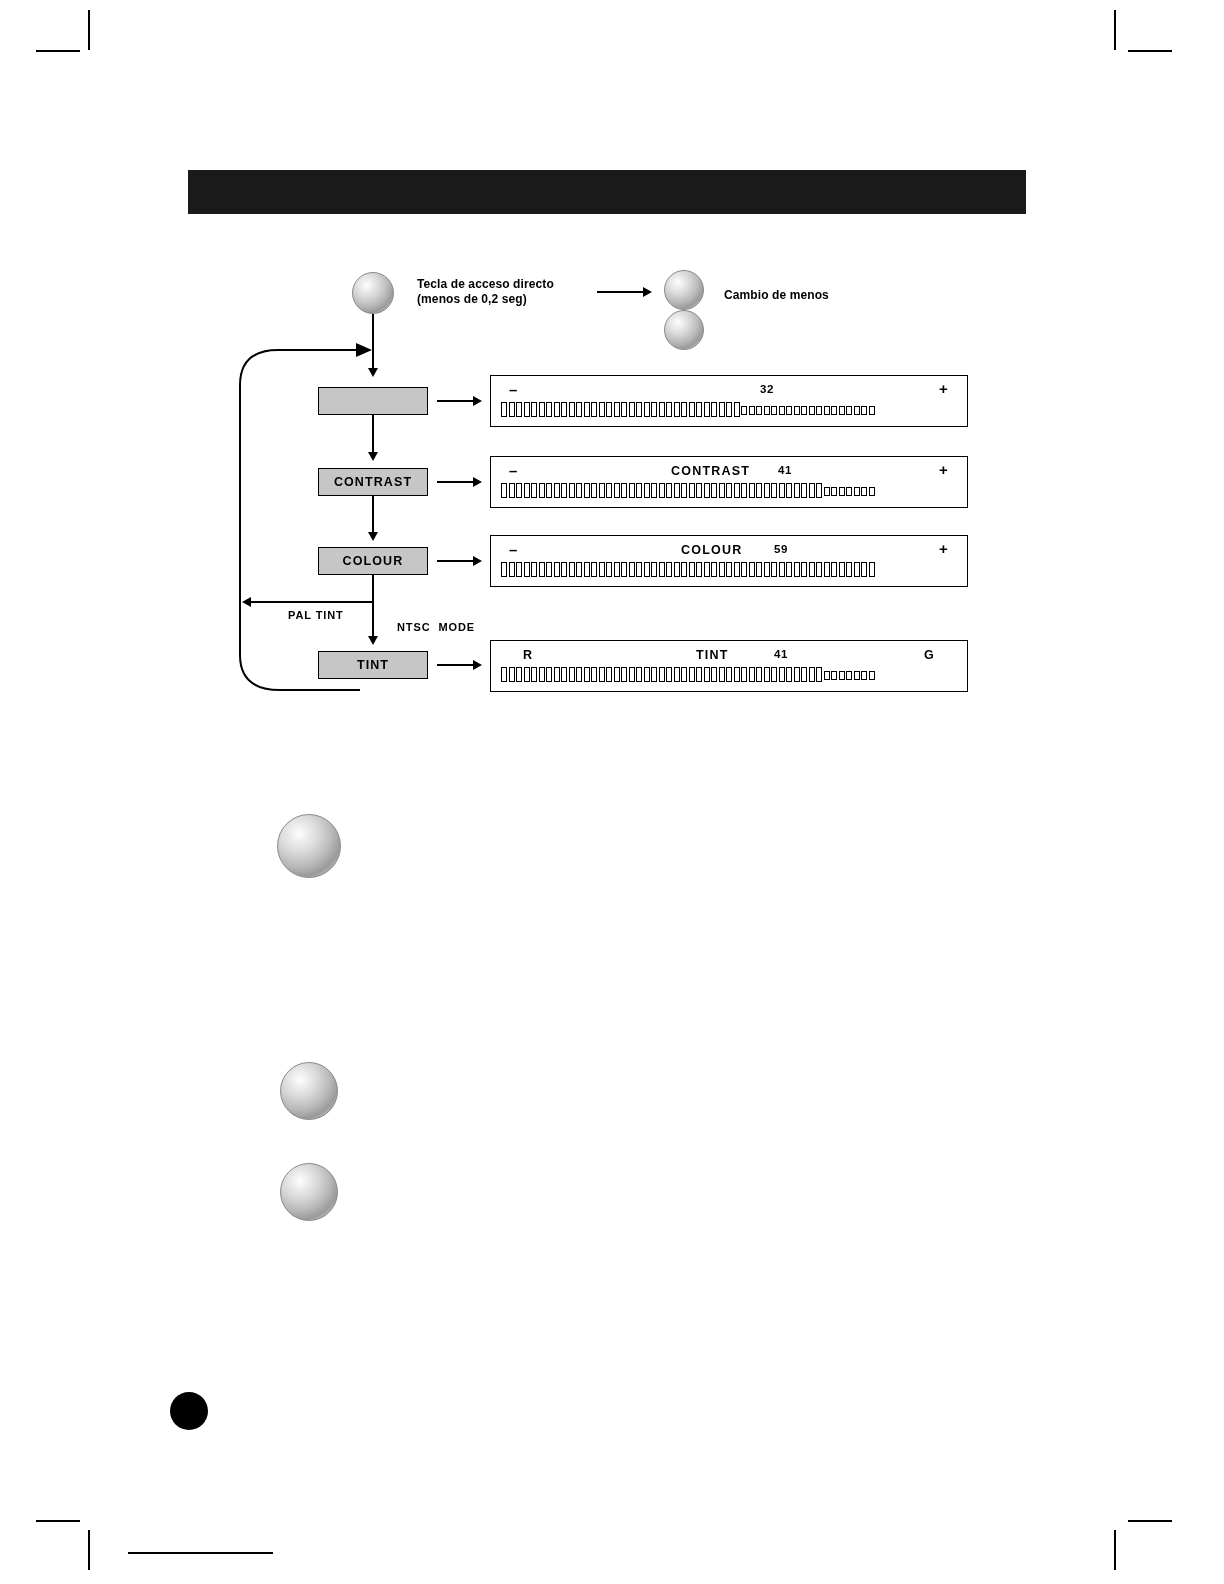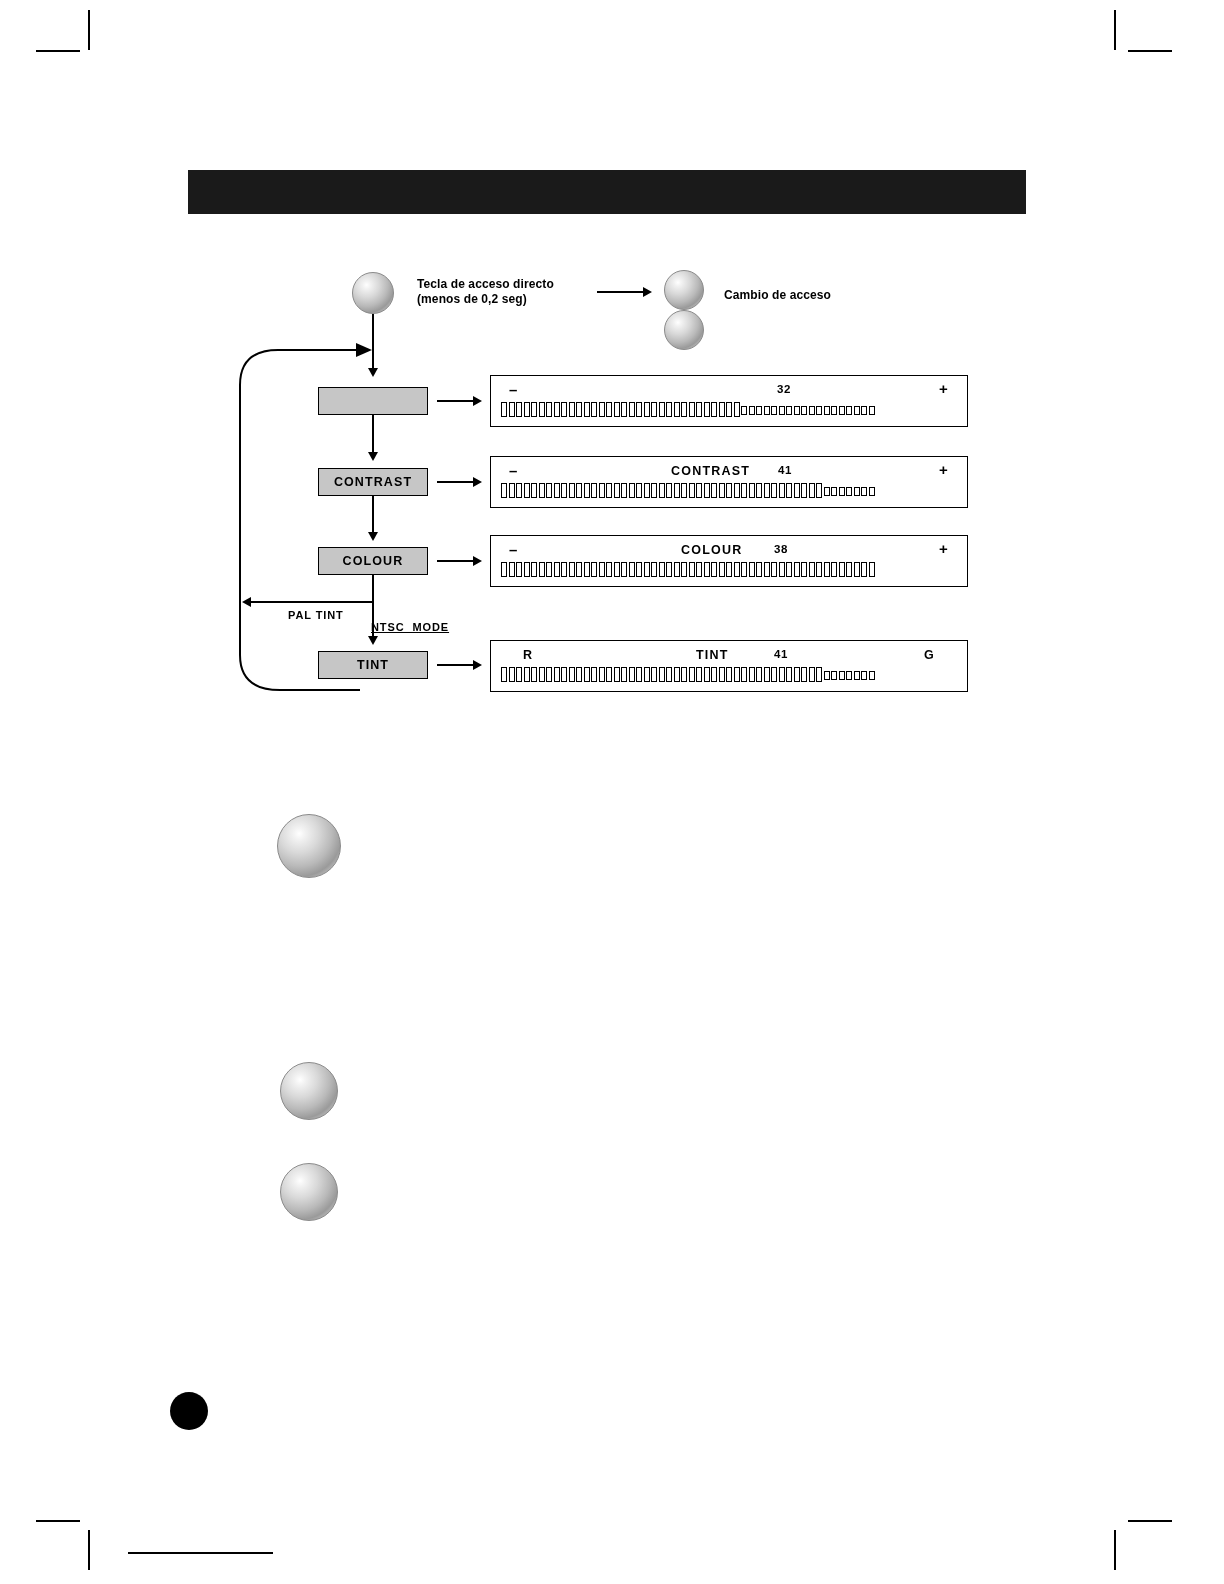--- a/index.html
+++ b/index.html
@@ -217,38 +217,38 @@
 <div class="sphere" style="left:352px;top:272px;width:42px;height:42px;"></div>
 
 <div class="lbl" style="left:417px;top:277px;">Tecla de acceso directo
 (menos de 0,2 seg)</div>
 
 <div class="line line-h" style="left:597px;top:291px;width:48px;"></div>
 <div class="arrow-right" style="left:643px;top:287px;"></div>
 
 <div class="sphere" style="left:664px;top:270px;width:40px;height:40px;"></div>
 <div class="sphere" style="left:664px;top:310px;width:40px;height:40px;"></div>
-<div class="lbl" style="left:724px;top:288px;">Cambio de acceso</div>
+<div class="lbl" style="left:724px;top:288px;">Cambio de menos</div>
 
 <div class="line line-v" style="left:372px;top:314px;height:56px;"></div>
 <div class="arrow-down" style="left:368px;top:368px;"></div>
 
 <div class="line line-v" style="left:372px;top:415px;height:40px;"></div>
 <div class="arrow-down" style="left:368px;top:452px;"></div>
 
 <div class="line line-v" style="left:372px;top:496px;height:38px;"></div>
 <div class="arrow-down" style="left:368px;top:532px;"></div>
 
 <div class="line line-v" style="left:372px;top:575px;height:62px;"></div>
 <div class="arrow-down" style="left:368px;top:636px;"></div>
 
 <div class="line line-h" style="left:250px;top:601px;width:122px;"></div>
 <div class="arrow-left" style="left:242px;top:597px;"></div>
 <div class="lbl lbl-sm" style="left:288px;top:608px;">PAL TINT</div>
-<div class="lbl lbl-sm" style="left:371px;top:620px;text-decoration:underline;">NTSC  MODE</div>
+<div class="lbl lbl-sm" style="left:397px;top:620px;">NTSC  MODE</div>
 
 <svg class="loop-svg" viewBox="0 0 160 390" xmlns="http://www.w3.org/2000/svg">
   <path d="M 130 360 L 50 360 Q 10 360 10 325 L 10 55 Q 10 20 48 20 L 128 20" fill="none" stroke="#000" stroke-width="2"></path>
   <polygon points="126,13 142,20 126,27" fill="#000"></polygon>
 </svg>
 
 <div class="menu-box" style="left:318px;top:387px;"></div>
 <div class="menu-box" style="left:318px;top:468px;">CONTRAST</div>
 <div class="menu-box" style="left:318px;top:547px;">COLOUR</div>
 <div class="menu-box" style="left:318px;top:651px;">TINT</div>
@@ -262,21 +262,21 @@
 <div class="line line-h" style="left:437px;top:560px;width:38px;"></div>
 <div class="arrow-right" style="left:473px;top:556px;"></div>
 
 <div class="line line-h" style="left:437px;top:664px;width:38px;"></div>
 <div class="arrow-right" style="left:473px;top:660px;"></div>
 
 <div class="osd" style="left:490px;top:375px;">
   <div class="osd-top">
     <span class="osd-label osd-minus">–</span>
     <span class="osd-label osd-name" style="left:205px;"></span>
-    <span class="osd-label osd-value" style="left:286px;text-align:center;">32</span>
+    <span class="osd-label osd-value" style="left:269px;text-align:center;">32</span>
     <span class="osd-label osd-plus">+</span>
   </div>
   <div class="osd-scale">
       <span class="tick"></span>
       <span class="tick"></span>
       <span class="tick"></span>
       <span class="tick"></span>
       <span class="tick"></span>
       <span class="tick"></span>
       <span class="tick"></span>
@@ -384,21 +384,21 @@
       <span class="tick small"></span>
       <span class="tick small"></span>
       <span class="tick small"></span>
     </div>
 </div>
 
 <div class="osd" style="left:490px;top:535px;">
   <div class="osd-top">
     <span class="osd-label osd-minus">–</span>
     <span class="osd-label osd-name" style="left:190px;">COLOUR</span>
-    <span class="osd-label osd-value" style="left:283px;">38</span>
+    <span class="osd-label osd-value" style="left:283px;">59</span>
     <span class="osd-label osd-plus">+</span>
   </div>
   <div class="osd-scale">
       <span class="tick"></span>
       <span class="tick"></span>
       <span class="tick"></span>
       <span class="tick"></span>
       <span class="tick"></span>
       <span class="tick"></span>
       <span class="tick"></span>

